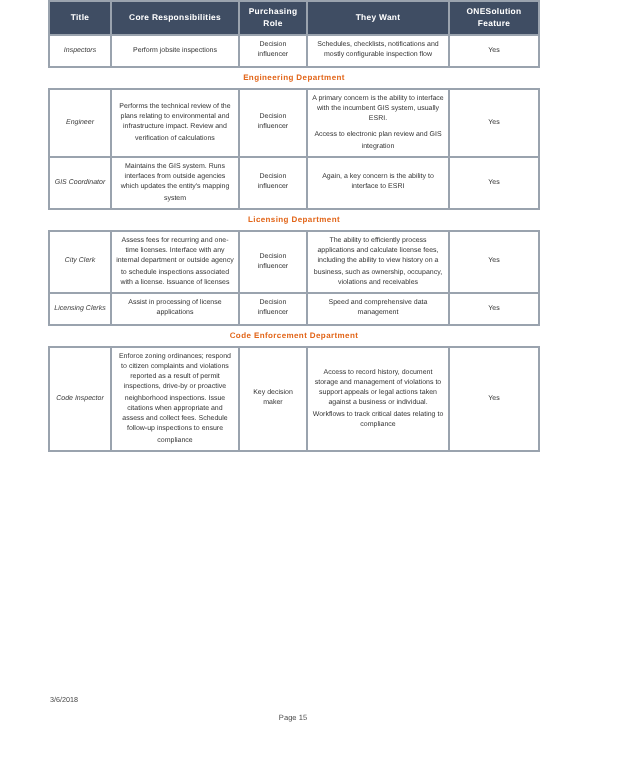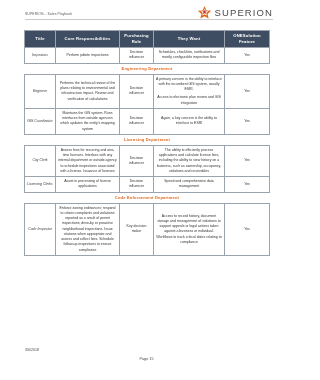--- a/index.html
+++ b/index.html
@@ -156,32 +156,20 @@
     text-align: center;
     font-size: 3.8px;
     color: #4a4a4a;
   }
 </style>
 </head>
 <body>
 
 <div class="page">
 
-  <div class="doc-header">
-    <div class="header-label">SUPERION – Sales Playbook</div>
-    <div class="header-rule"></div>
-    <div class="logo-wrap">
-      <svg class="logo-star" viewBox="0 0 24 24">
-        <polygon points="12,1.5 15.1,8.6 22.6,9.3 16.9,14.3 18.6,21.7 12,17.8 5.4,21.7 7.1,14.3 1.4,9.3 8.9,8.6" fill="#E2661A"></polygon>
-        <polygon points="12,5.5 13.7,9.5 18,9.9 14.8,12.7 15.7,16.9 12,14.7 8.3,16.9 9.2,12.7 6,9.9 10.3,9.5" fill="#ffffff"></polygon>
-        <polygon points="12,7.5 13,10 15.7,10.2 13.7,11.9 14.3,14.5 12,13.1 9.7,14.5 10.3,11.9 8.3,10.2 11,10" fill="#C0392B"></polygon>
-      </svg>
-      <span class="logo-text">SUPERION</span>
-    </div>
-  </div>
 
   <div class="table-wrap">
     <table class="matrix">
       <colgroup>
         <col class="c-title">
           <col class="c-resp">
           <col class="c-role">
           <col class="c-want">
           <col class="c-feature">
       </colgroup>

